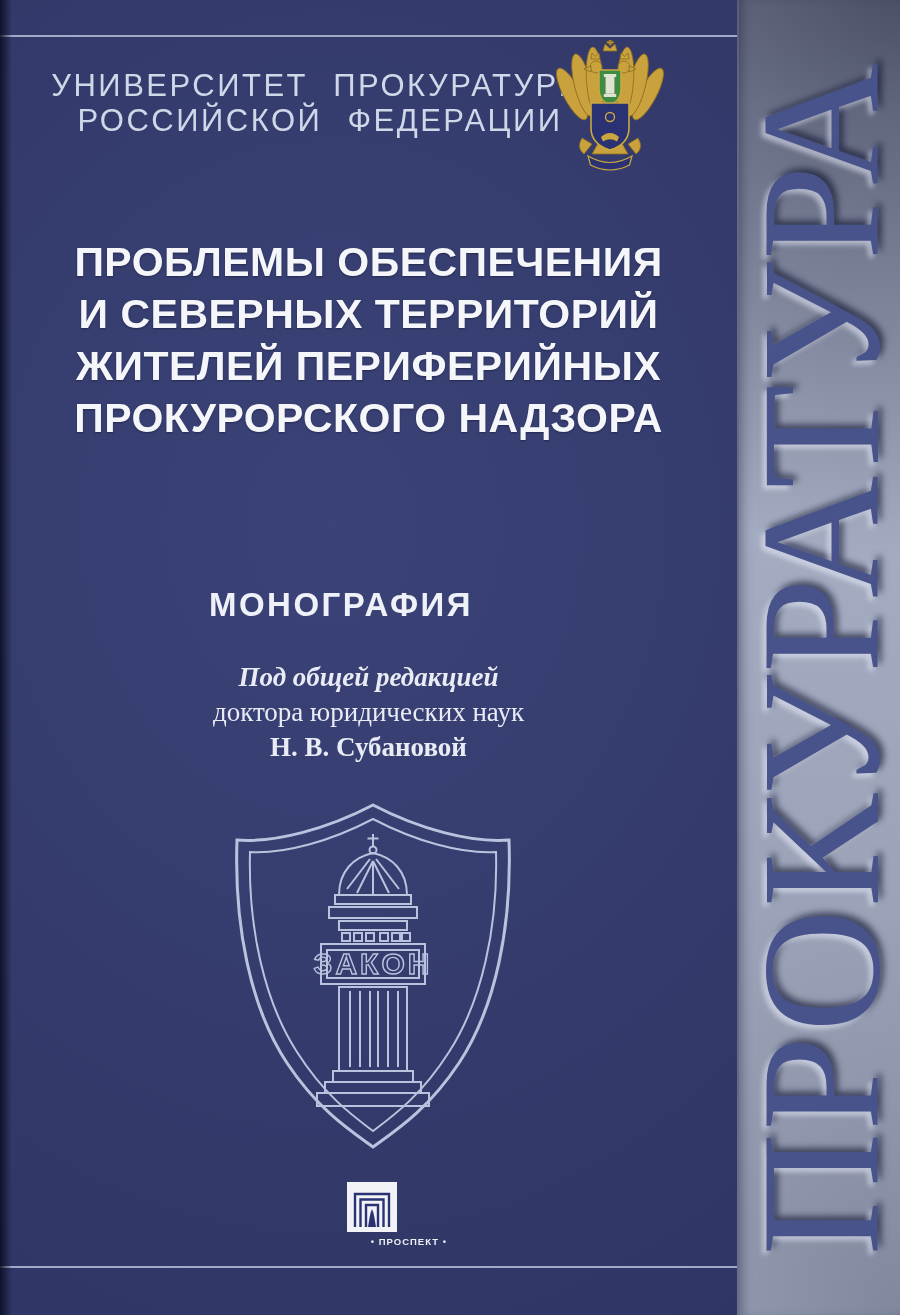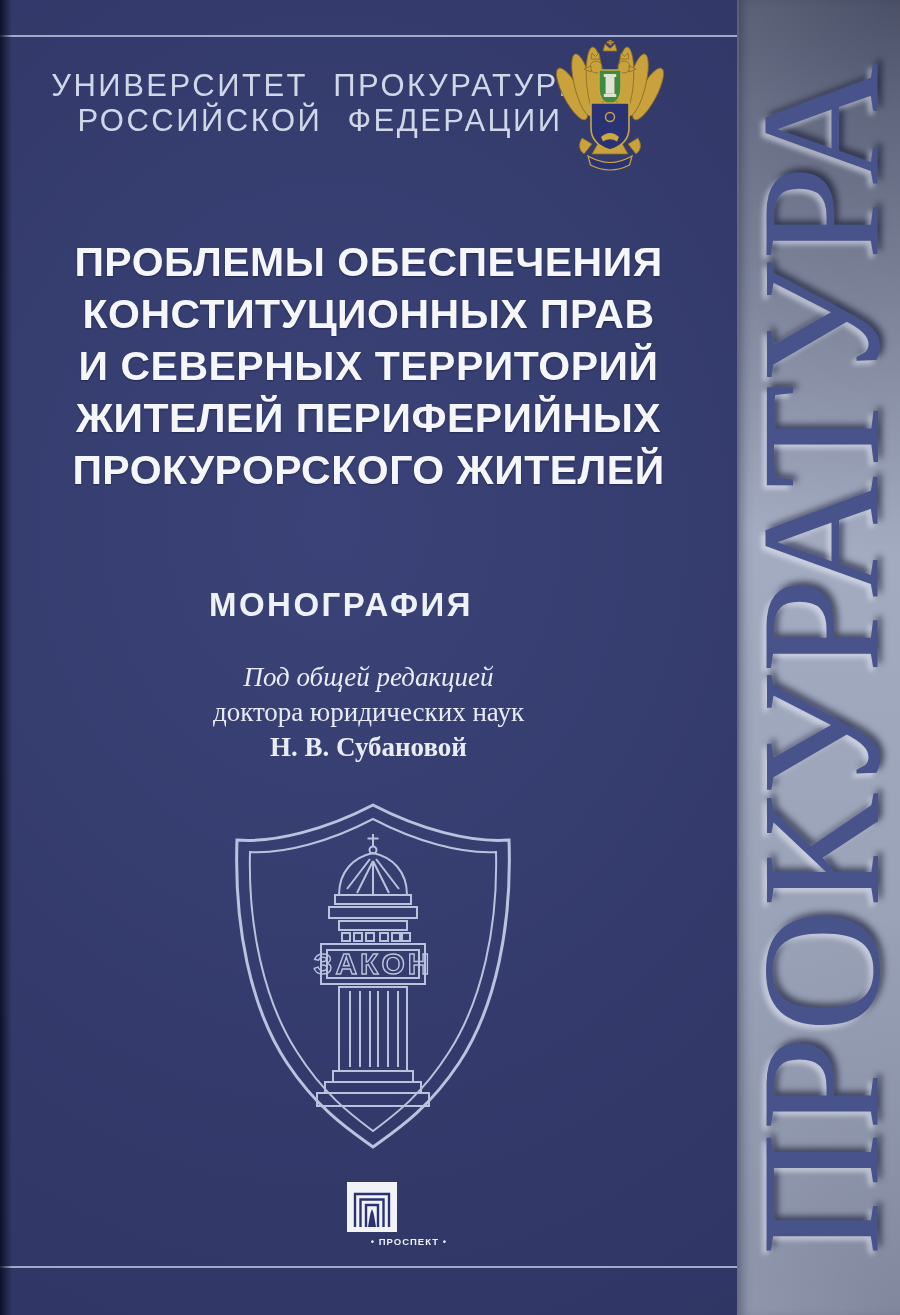--- a/index.html
+++ b/index.html
@@ -23,21 +23,21 @@
 
   .title{position:absolute;left:0;top:236px;width:737px;text-align:center;
         color:#f5f6f9;font-size:41px;font-weight:bold;letter-spacing:.5px;line-height:52px;
         text-shadow:0 1px 2px rgba(0,0,20,.35);}
 
   .subtitle{position:absolute;left:0;top:586px;width:682px;text-align:center;
         color:#eef1f7;font-size:33px;font-weight:bold;letter-spacing:2.5px;}
 
   .editors{position:absolute;left:0;top:660px;width:737px;text-align:center;
         color:#e9ecf5;font-family:"Liberation Serif",serif;font-size:27px;line-height:35px;}
-  .editors .l1{font-weight:normal;font-style:italic;text-align:center;}
+  .editors .l1{font-weight:bold;font-style:italic;text-align:center;}
   .editors .l3{font-weight:bold;}
 
   .lawshield{position:absolute;left:223px;top:797px;width:300px;height:356px;}
 
   .publogo{position:absolute;left:347px;top:1182px;width:50px;height:50px;}
   .pubname{position:absolute;left:297px;top:1236px;width:150px;text-align:right;
         color:#eef0f6;font-size:9.5px;font-weight:bold;letter-spacing:1px;}
 
   
   .band{position:absolute;left:737px;top:0;width:163px;height:1315px;
@@ -96,24 +96,23 @@
       <rect x="51.8" y="34" width="12.4" height="3" fill="#dfe3d2"></rect>
       <rect x="51.8" y="54" width="12.4" height="3" fill="#dfe3d2"></rect>
       <path d="M39,63 h38 v25 q0,16 -19,22 q-19,-6 -19,-22 z" fill="#2b3273" stroke="#caa83f" stroke-width="1.6"></path>
       <circle cx="58" cy="77" r="4.5" fill="none" stroke="#caa83f" stroke-width="1.4"></circle>
       <path d="M49,97 q9,-8 18,0 l-2,4.5 q-7,-4.5 -14,0 z" fill="#caa83f"></path>
       <path d="M36,116 q22,13 44,0 l-2.5,9 q-19.5,10 -39,0 z" fill="#2b3273" stroke="#caa83f" stroke-width="1.2"></path>
     </svg>
 
     <div class="title">
       <div>ПРОБЛЕМЫ ОБЕСПЕЧЕНИЯ</div>
-      <div>КОНСТИТУЦИОННЫХ ПРАВ</div>
       <div>И СЕВЕРНЫХ ТЕРРИТОРИЙ</div>
       <div>ЖИТЕЛЕЙ ПЕРИФЕРИЙНЫХ</div>
-      <div>ПРОКУРОРСКОГО ЖИТЕЛЕЙ</div>
+      <div>ПРОКУРОРСКОГО НАДЗОРА</div>
     </div>
 
     <div class="subtitle">МОНОГРАФИЯ</div>
 
     <div class="editors">
       <div class="l1">Под общей редакцией</div>
       <div class="l2">доктора юридических наук</div>
       <div class="l3">Н. В. Субановой</div>
     </div>
 

